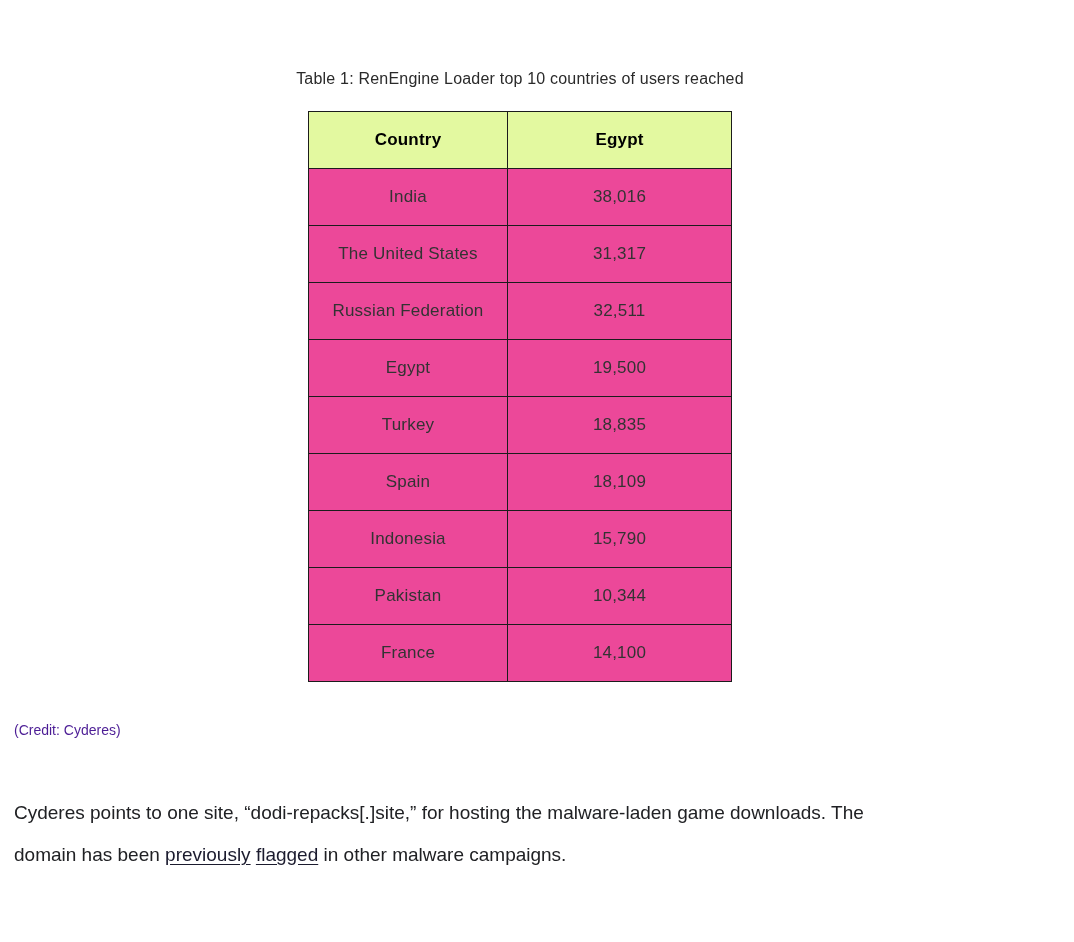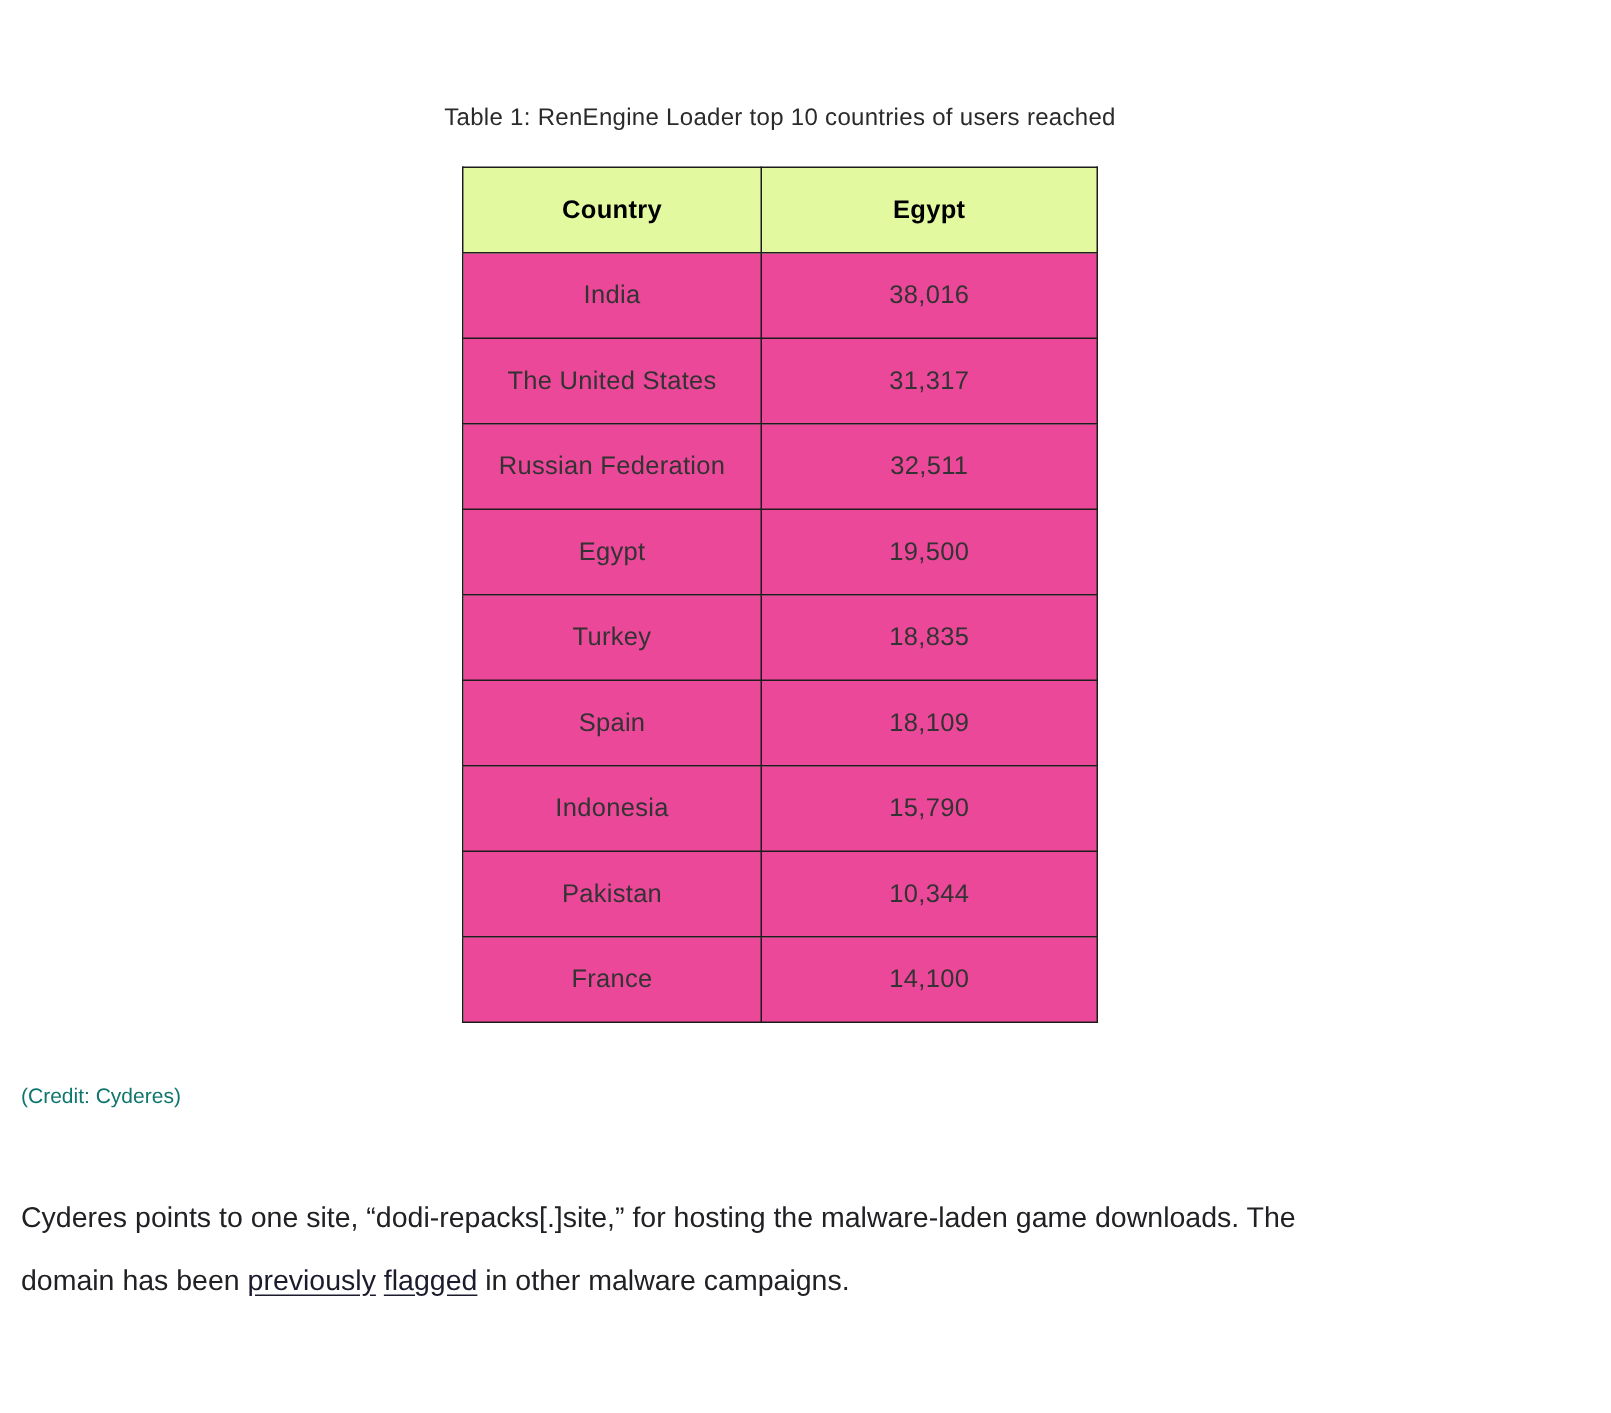--- a/index.html
+++ b/index.html
@@ -56,21 +56,21 @@
     background: var(--header-bg, #e3f9a0);
   }
   table.data-table td {
     color: #333333;
     background: #ec4899;
   }
   .credit {
     margin: 40px 0 0;
     font-size: 14px;
     line-height: 16px;
-    color: #0f766e;
+    color: #4c1d95;
   }
   .para {
     margin: 54px 0 0;
     max-width: 1046px;
     font-size: 19px;
     line-height: 42px;
     color: #202124;
   }
   .para a {
     color: var(--link-color, #1b1b2e);

